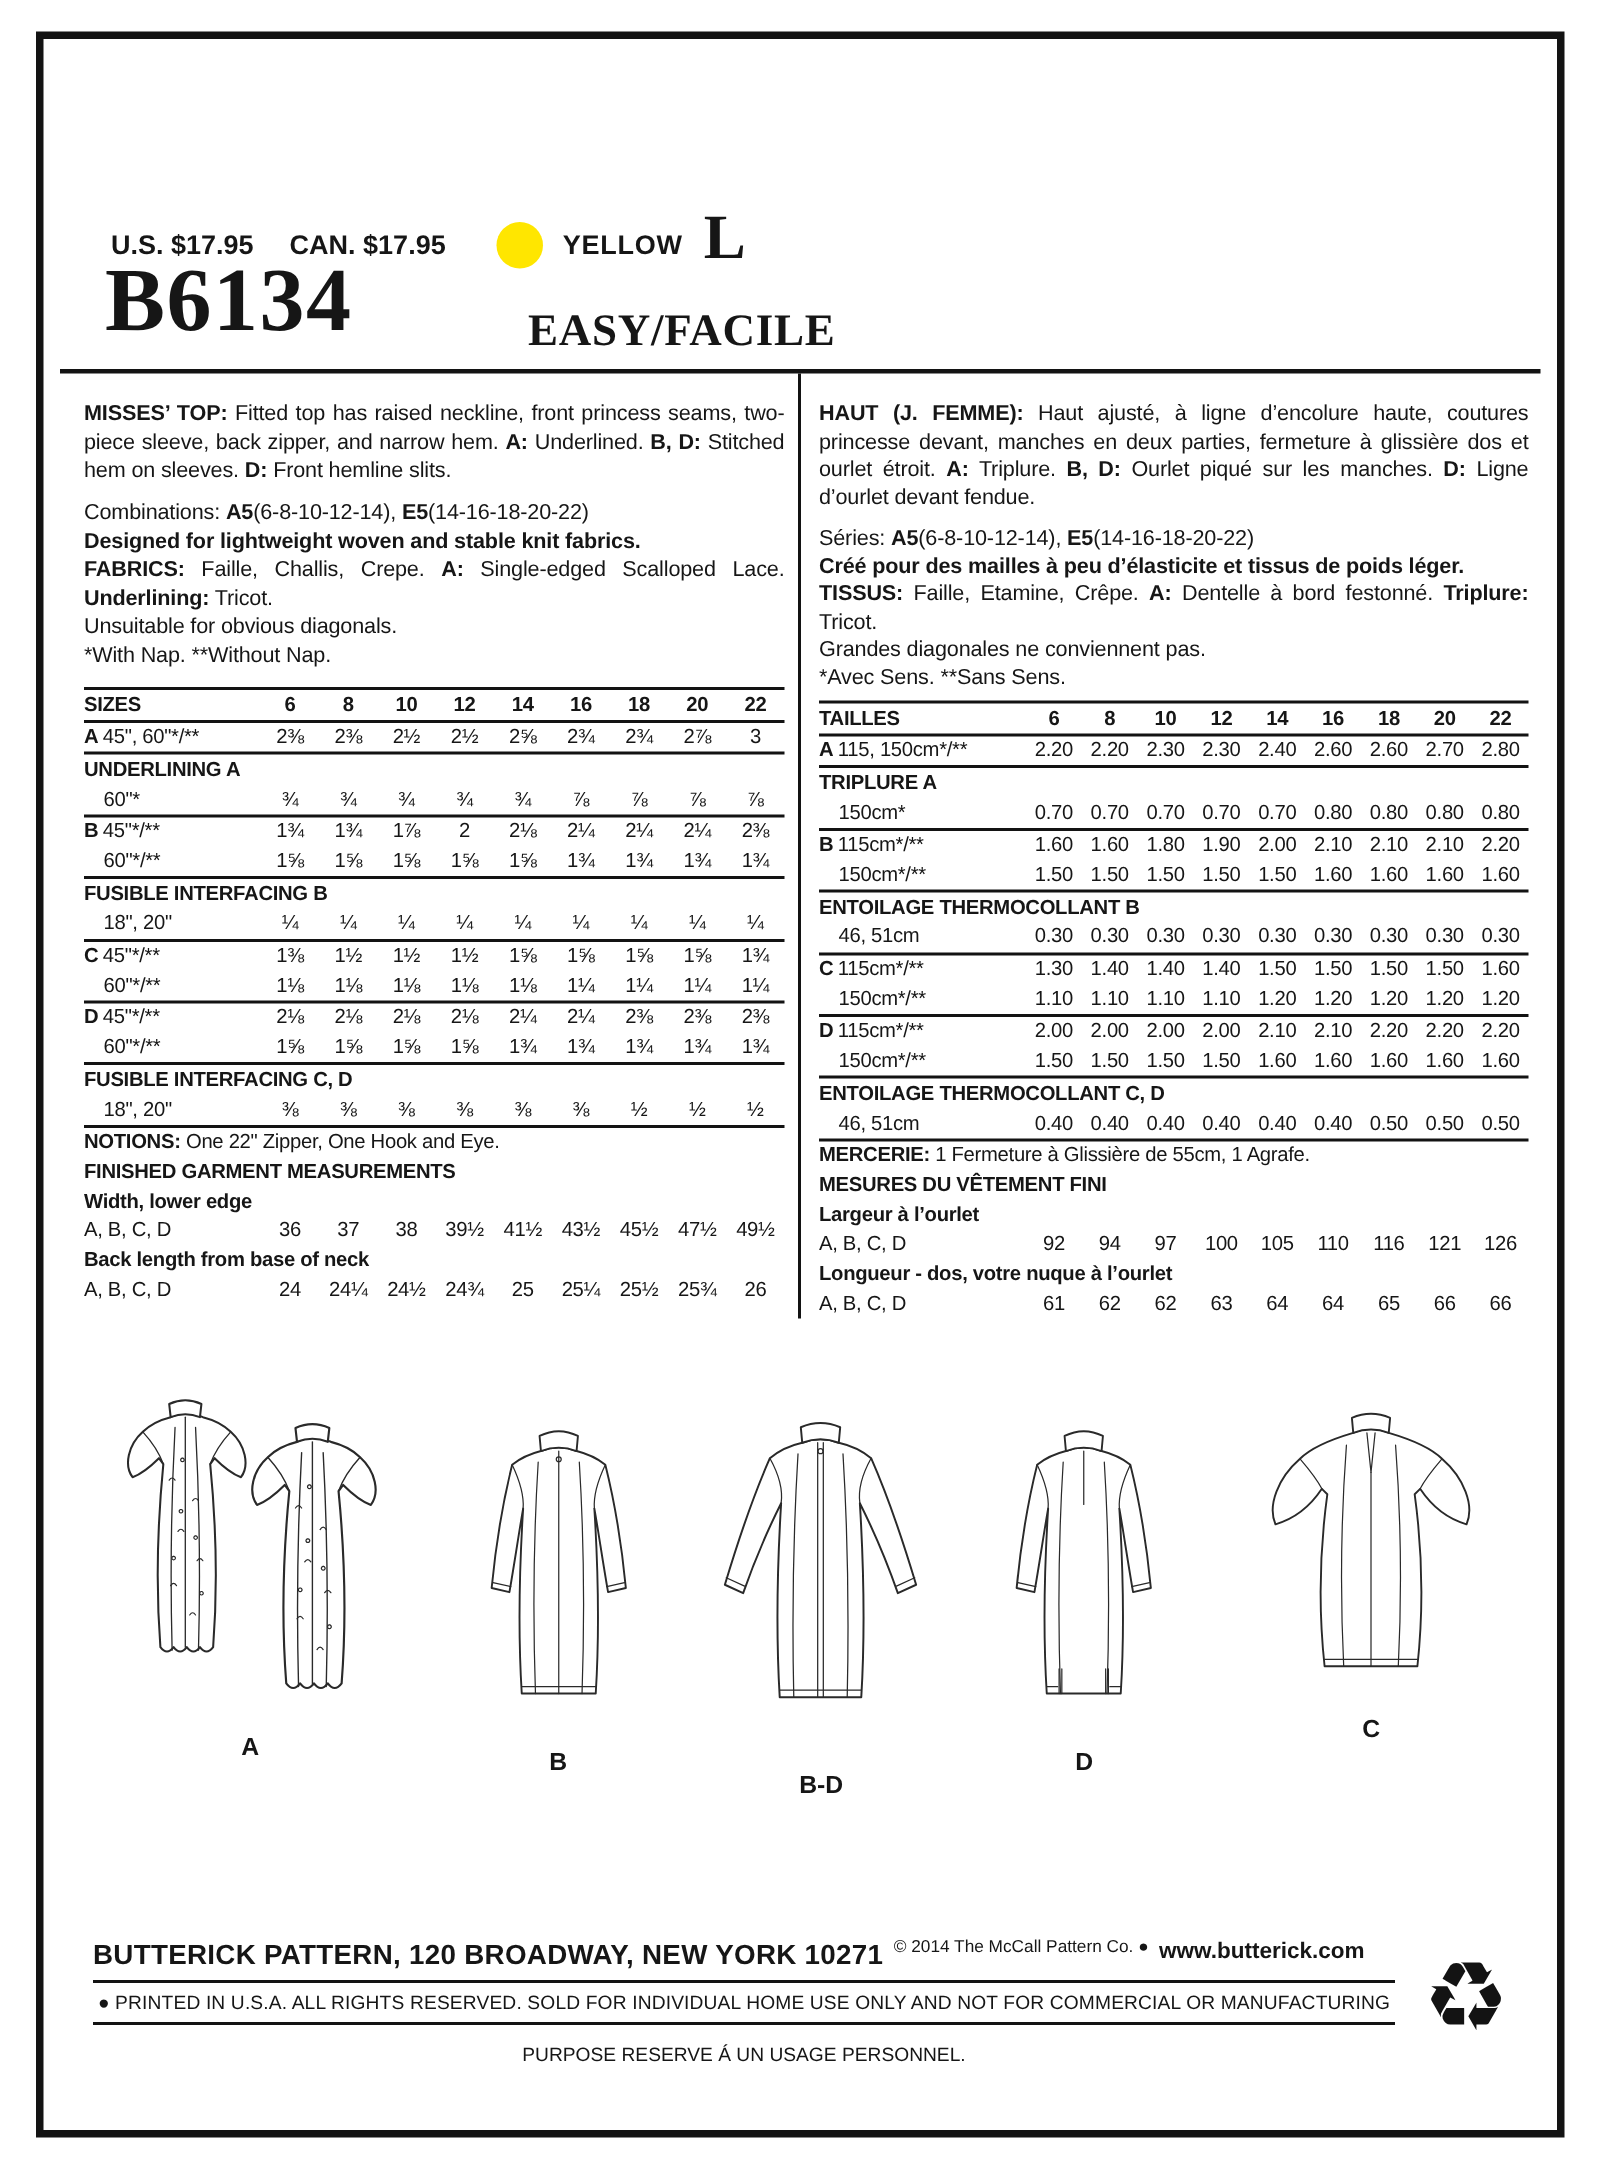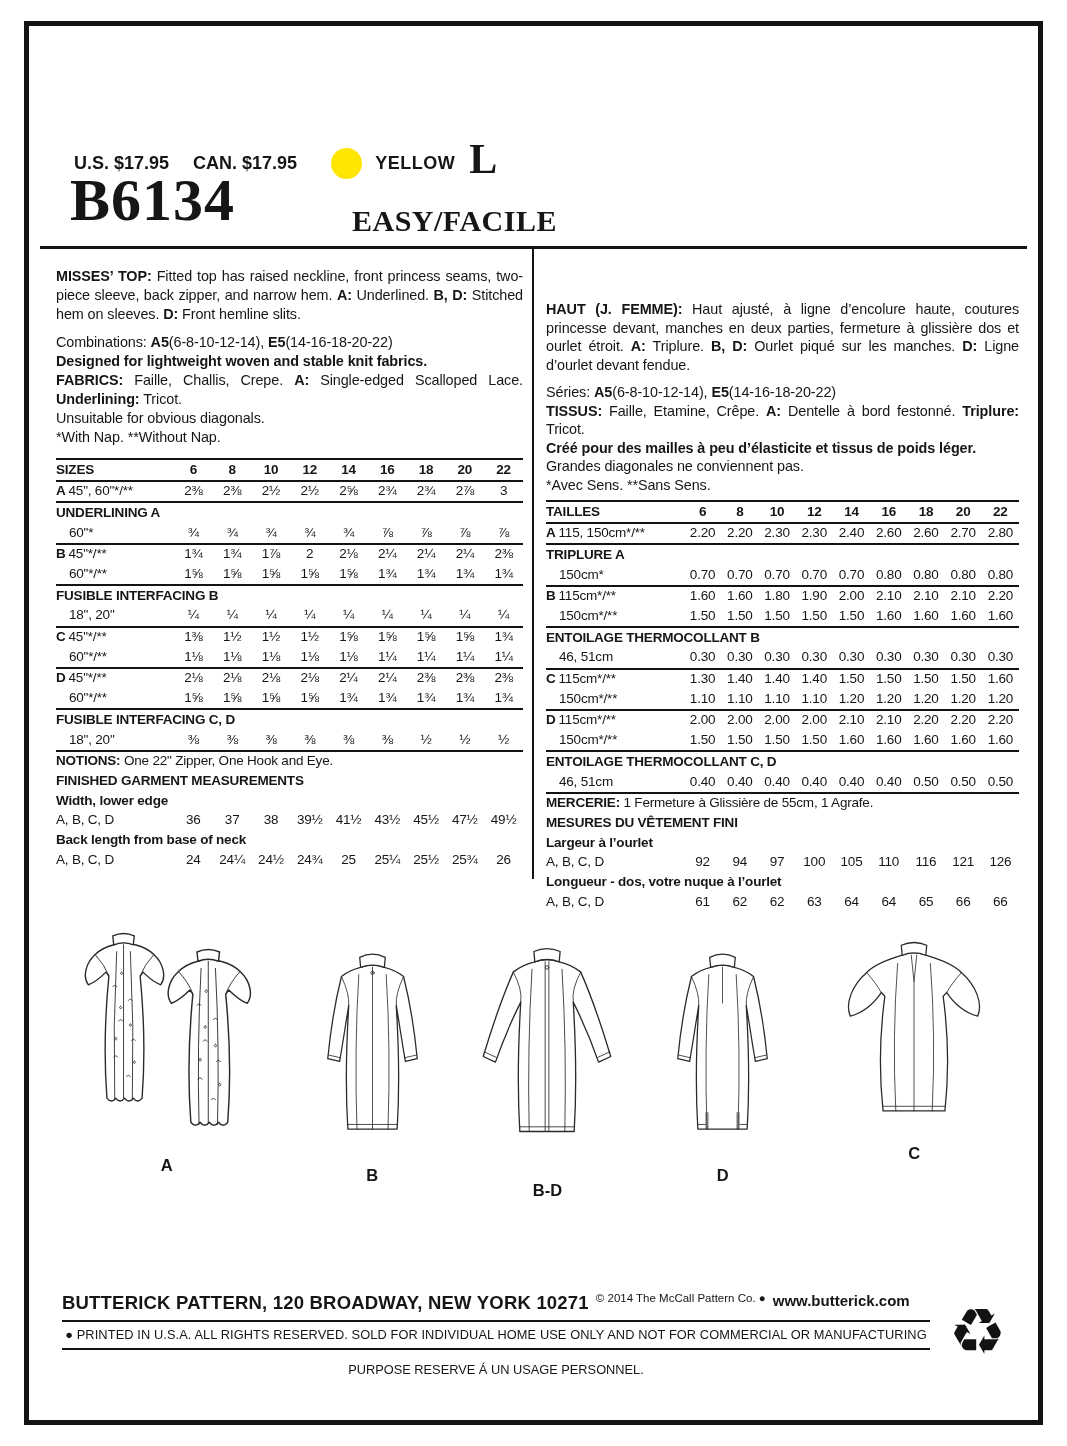--- a/index.html
+++ b/index.html
@@ -19,21 +19,21 @@
   .pattern-number{position:absolute;left:70px;top:166px;font-family:"Liberation Serif","DejaVu Serif",serif;
                   font-weight:bold;font-size:60px;letter-spacing:1px;}
   .difficulty{position:absolute;left:0;width:909px;top:204px;text-align:center;
               font-family:"Liberation Serif","DejaVu Serif",serif;font-weight:bold;font-size:30px;letter-spacing:.5px;}
   .header-rule{position:absolute;left:40px;top:246px;width:987px;height:3px;background:#131313;}
   .divider-v{position:absolute;left:532px;top:249px;width:2px;height:630px;background:#131313;}
 
   
   .col{position:absolute;top:267px;font-size:14.4px;line-height:19px;letter-spacing:-.1px;}
   .col.left{left:56px;width:467px;}
-  .col.right{left:546px;width:473px;line-height:18.5px;margin-top:33px;}
+  .col.right{left:546px;width:473px;line-height:18.5px;}
   .para{margin:0;}
   .just{text-align:justify;}
   .mt{margin-top:9px;}
   .bold{font-weight:bold;}
 
   
   .spec-table{border-top:2.5px solid #131313;font-size:13.5px;line-height:16.5px;letter-spacing:-.2px;}
   .left .spec-table{margin-top:11px;}
   .right .spec-table{margin-top:6px;}
   .spec-row{display:grid;grid-template-columns:var(--lw) repeat(9,1fr);align-items:baseline;padding:1.6px 0;}
@@ -274,22 +274,22 @@
           <div class="cell-val">25½</div>
           <div class="cell-val">25¾</div>
           <div class="cell-val">26</div>
         </div>
       </div>
   </div>
 
   <div class="col right">
     <p class="para just"><b>HAUT (J. FEMME):</b> Haut ajusté, à ligne d’encolure haute, coutures princesse devant, manches en deux parties, fermeture à glissière dos et ourlet étroit. <b>A:</b> Triplure. <b>B, D:</b> Ourlet piqué sur les manches. <b>D:</b> Ligne d’ourlet devant fendue.</p>
     <p class="para mt">Séries: <b>A5</b>(6-8-10-12-14), <b>E5</b>(14-16-18-20-22)</p>
+    <p class="para bold">Créé pour des mailles à peu d’élasticite et tissus de poids léger.</p>
     <p class="para just"><b>TISSUS:</b> Faille, Etamine, Crêpe. <b>A:</b> Dentelle à bord festonné. <b>Triplure:</b> Tricot.</p>
-    <p class="para bold">Créé pour des mailles à peu d’élasticite et tissus de poids léger.</p>
     <p class="para">Grandes diagonales ne conviennent pas.</p>
     <p class="para">*Avec Sens. **Sans Sens.</p>
     <div class="spec-table" style="--lw:138px">
         <div class="spec-row rule head">
           <div class="cell-label">TAILLES</div>
           <div class="cell-val">6</div>
           <div class="cell-val">8</div>
           <div class="cell-val">10</div>
           <div class="cell-val">12</div>
           <div class="cell-val">14</div>

